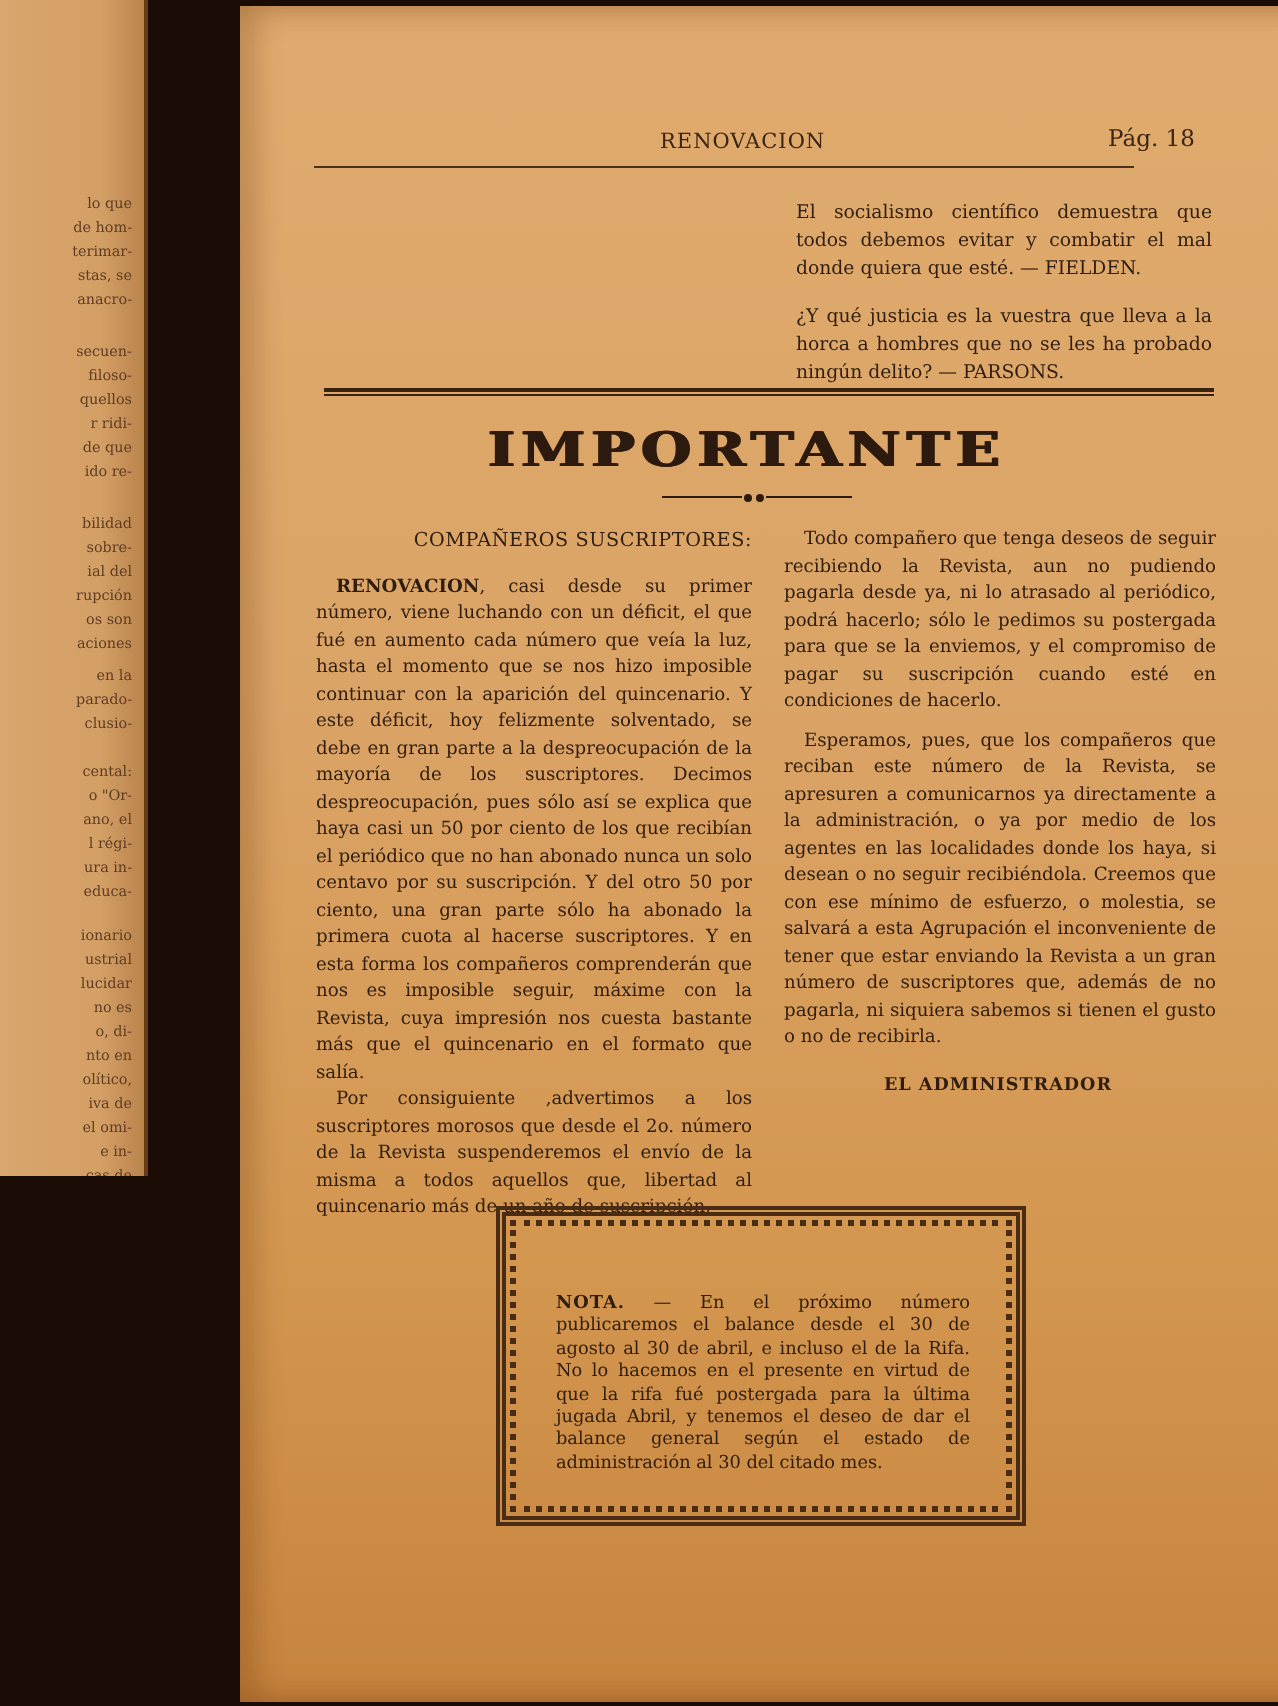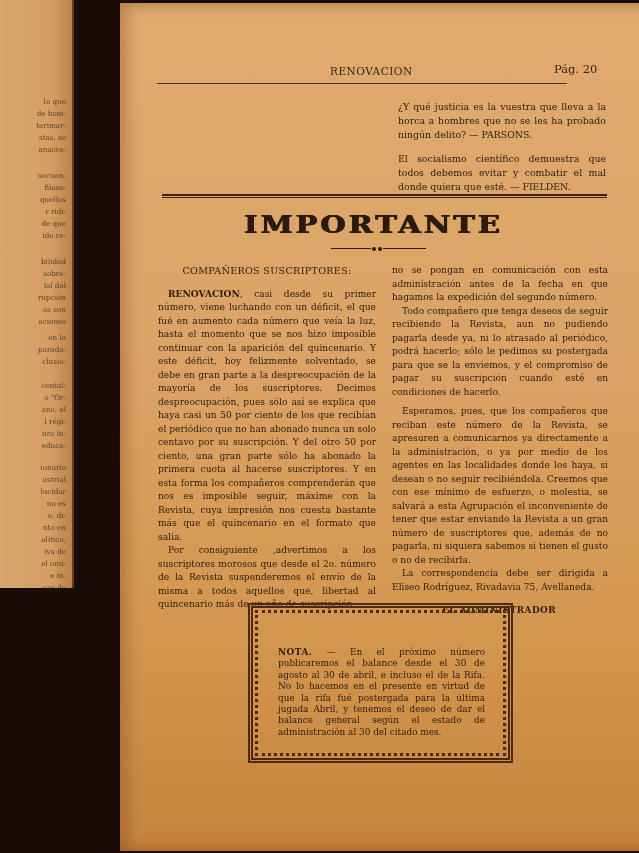--- a/index.html
+++ b/index.html
@@ -68,21 +68,21 @@
     text-shadow:0.6px 0 0 #2c1a0e, -0.6px 0 0 #2c1a0e;
   }
   .ornament {
     position:absolute; top:244px; left:211px; width:95px; height:4px;
   }
   .ornament .line { position:absolute; top:1px; height:1px; background:#2c1a0e; }
   .ornament .dot { position:absolute; top:0; width:4px; height:4px; border-radius:2px; background:#2c1a0e; }
   .body-left {
     left:38px; top:261px; width:218px; font-size:9.1px; line-height:13.5px;
   }
-  .body-left .salutation { font-size:9.6px; letter-spacing:0.3px; margin-bottom:9px; text-align:center; }
+  .body-left .salutation { font-size:9.6px; letter-spacing:0.3px; margin-bottom:9px; text-align:right; }
   .indent { text-indent:10px; }
   .body-right {
     left:272px; top:261px; width:216px; font-size:9.1px; line-height:13.5px;
   }
   .body-right p.gap { margin-top:6px; }
   .body-right .signature {
     text-align:center; margin-top:10px; font-weight:bold; font-size:8.8px; letter-spacing:0.5px; padding-right:2px;
   }
   .nota-box {
     position:absolute; left:128px; top:600px; width:265px; height:160px;
@@ -151,30 +151,30 @@
     <div class="frag" style="top: 732px;">esium-</div>
     <div class="frag" style="top: 744px;">porque,</div>
     <div class="frag" style="top: 756px;">ridícu-</div>
     <div class="frag" style="top: 768px;">tomen-</div>
   </div>
 
 <div class="page">
 
   <div class="running-head">
     <span class="title">RENOVACION</span>
-    <span class="pagenum">Pág. 20</span>
+    <span class="pagenum">Pág. 18</span>
   </div>
   <div class="rule-top"></div>
 
   <div class="col top-left">
   </div>
 
   <div class="col top-right">
+    <p>El socialismo científico demuestra que todos debemos evitar y combatir el mal donde quiera que esté. — FIELDEN.</p>
     <p>¿Y qué justicia es la vuestra que lleva a la horca a hombres que no se les ha probado ningún delito? — PARSONS.</p>
-    <p>El socialismo científico demuestra que todos debemos evitar y combatir el mal donde quiera que esté. — FIELDEN.</p>
   </div>
 
   <div class="double-rule"></div>
 
   <div class="headline">
     <span>IMPORTANTE</span>
   </div>
   <div class="ornament">
     <div class="line" style="left:0;width:40px"></div>
     <div class="dot" style="left:41px"></div>
@@ -182,24 +182,22 @@
     <div class="line" style="left:52px;width:43px"></div>
   </div>
 
   <div class="col body-left">
     <div class="salutation">COMPAÑEROS SUSCRIPTORES:</div>
     <p class="indent"><b>RENOVACION</b><span>, casi desde su primer número, viene luchando con un déficit, el que fué en aumento cada número que veía la luz, hasta el momento que se nos hizo imposible continuar con la aparición del quincenario. Y este déficit, hoy felizmente solventado, se debe en gran parte a la despreocupación de la mayoría de los suscriptores. Decimos despreocupación, pues sólo así se explica que haya casi un 50 por ciento de los que recibían el periódico que no han abonado nunca un solo centavo por su suscripción. Y del otro 50 por ciento, una gran parte sólo ha abonado la primera cuota al hacerse suscriptores. Y en esta forma los compañeros comprenderán que nos es imposible seguir, máxime con la Revista, cuya impresión nos cuesta bastante más que el quincenario en el formato que salía.</span></p>
     <p class="indent">Por consiguiente ,advertimos a los suscriptores morosos que desde el 2o. número de la Revista suspenderemos el envío de la misma a todos aquellos que, libertad al quincenario más de un año de suscripción,</p>
   </div>
 
   <div class="col body-right">
-    <p>no se pongan en comunicación con esta administración antes de la fecha en que hagamos la expedición del segundo número.</p>
     <p class="indent">Todo compañero que tenga deseos de seguir recibiendo la Revista, aun no pudiendo pagarla desde ya, ni lo atrasado al periódico, podrá hacerlo; sólo le pedimos su postergada para que se la enviemos, y el compromiso de pagar su suscripción cuando esté en condiciones de hacerlo.</p>
     <p class="indent gap">Esperamos, pues, que los compañeros que reciban este número de la Revista, se apresuren a comunicarnos ya directamente a la administración, o ya por medio de los agentes en las localidades donde los haya, si desean o no seguir recibiéndola. Creemos que con ese mínimo de esfuerzo, o molestia, se salvará a esta Agrupación el inconveniente de tener que estar enviando la Revista a un gran número de suscriptores que, además de no pagarla, ni siquiera sabemos si tienen el gusto o no de recibirla.</p>
-    <p class="indent">La correspondencia debe ser dirigida a Eliseo Rodríguez, Rivadavia 75, Avellaneda.</p>
     <div class="signature">EL ADMINISTRADOR</div>
   </div>
 
   <div class="nota-box">
     <p class="text"><b>NOTA.</b><span> — En el próximo número publicaremos el balance desde el 30 de agosto al 30 de abril, e incluso el de la Rifa. No lo hacemos en el presente en virtud de que la rifa fué postergada para la última jugada Abril, y tenemos el deseo de dar el balance general según el estado de administración al 30 del citado mes.</span></p>
   </div>
 
 </div>
 
 </body></html>

